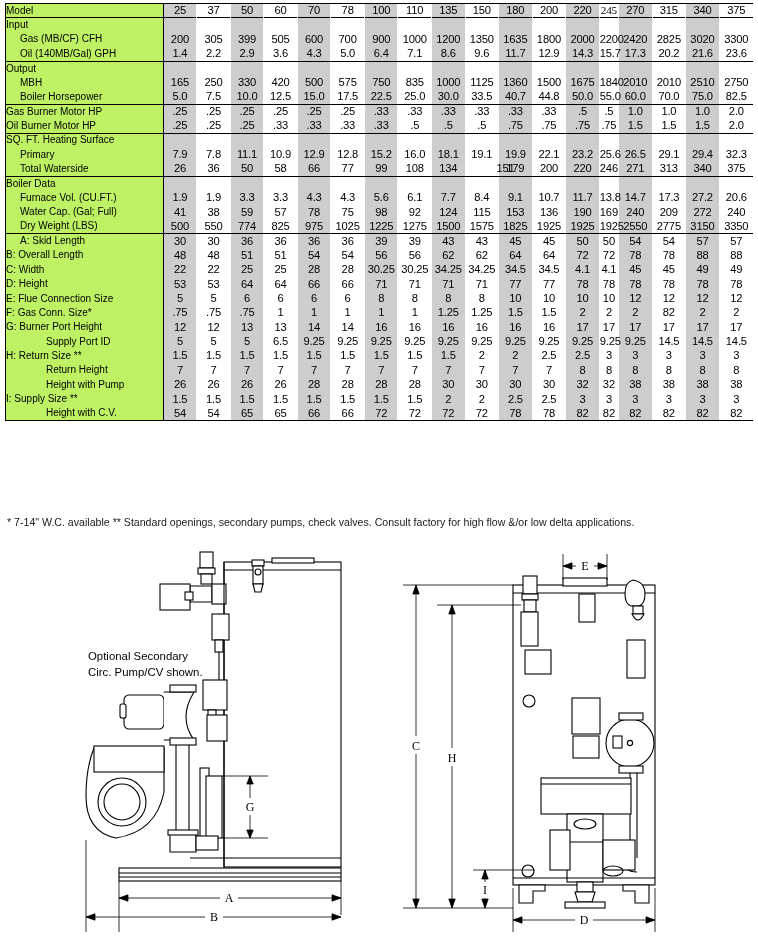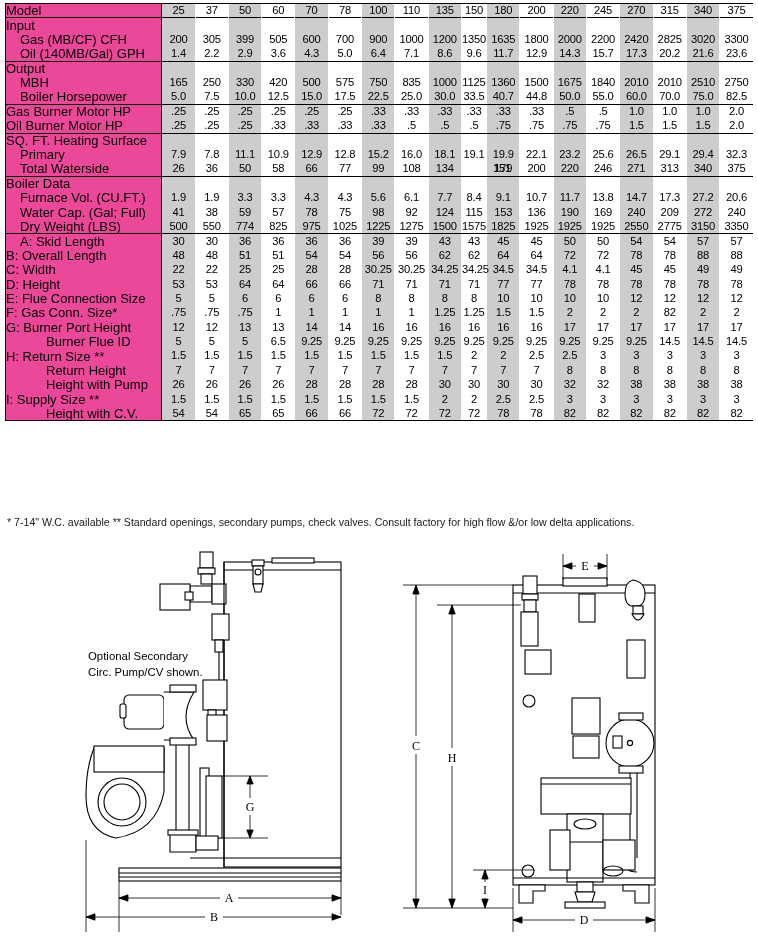--- a/index.html
+++ b/index.html
@@ -20,25 +20,25 @@
     width: 748px;
     font-size: 11.2px;
     line-height: 1.0;
   }
   table.spec td { padding: 0; margin: 0; }
   .lbl {
     width: 155px;
     text-align: left;
     padding-left: 6px;
     white-space: nowrap;
-    background: #ec4899;
+    background: #bef264;
     border-left: 1.4px solid #000;
     border-right: 1.4px solid #000;
     vertical-align: middle;
-    font-size: 13px;
+    font-size: 10px;
   }
   .lbl.ind1 { padding-left: 14px; }
   .lbl.ind2 { padding-left: 40px; }
   .val {
     text-align: center;
     vertical-align: middle;
     border-left: 1px solid #fff;
     font-size: 11.2px;
     letter-spacing: -0.2px;
   }
@@ -86,25 +86,25 @@
             <td class="lbl" style="width: 155px;">Model</td>
             <td class="val sh" style="width: 33px;">25</td>
             <td class="val wh" style="width: 33px;">37</td>
             <td class="val sh" style="width: 33px;">50</td>
             <td class="val wh" style="width: 33px;">60</td>
             <td class="val sh" style="width: 33px;">70</td>
             <td class="val wh" style="width: 33px;">78</td>
             <td class="val sh" style="width: 33px;">100</td>
             <td class="val wh" style="width: 33px;">110</td>
             <td class="val sh" style="width: 33px;">135</td>
-            <td class="val wh" style="width: 25px;">150</td>
+            <td class="val wh" style="width: 33px;">150</td>
             <td class="val sh" style="width: 33px;">180</td>
             <td class="val wh" style="width: 33px;">200</td>
             <td class="val sh" style="width: 33px;">220</td>
-            <td class="val wh" style="width: 33px;">245</td>
+            <td class="val wh" style="width: 19px; font-family: Liberation Serif, serif;">245</td>
             <td class="val sh" style="width: 33px;">270</td>
             <td class="val wh" style="width: 33px;">315</td>
             <td class="val sh" style="width: 33px;">340</td>
             <td class="val wh" style="width: 33px;">375</td>
           </tr>
           <tr class="r rowtop">
             <td class="lbl">Input</td>
             <td class="val sh"></td>
             <td class="val wh"></td>
             <td class="val sh"></td>
@@ -559,21 +559,21 @@
             <td class="val sh">16</td>
             <td class="val wh">16</td>
             <td class="val sh">17</td>
             <td class="val wh">17</td>
             <td class="val sh">17</td>
             <td class="val wh">17</td>
             <td class="val sh">17</td>
             <td class="val wh">17</td>
           </tr>
           <tr class="r">
-            <td class="lbl ind2">Burner Flue ID</td>
+            <td class="lbl ind2">Supply Port ID</td>
             <td class="val sh">5</td>
             <td class="val wh">5</td>
             <td class="val sh">5</td>
             <td class="val wh">6.5</td>
             <td class="val sh">9.25</td>
             <td class="val wh">9.25</td>
             <td class="val sh">9.25</td>
             <td class="val wh">9.25</td>
             <td class="val sh">9.25</td>
             <td class="val wh">9.25</td>

